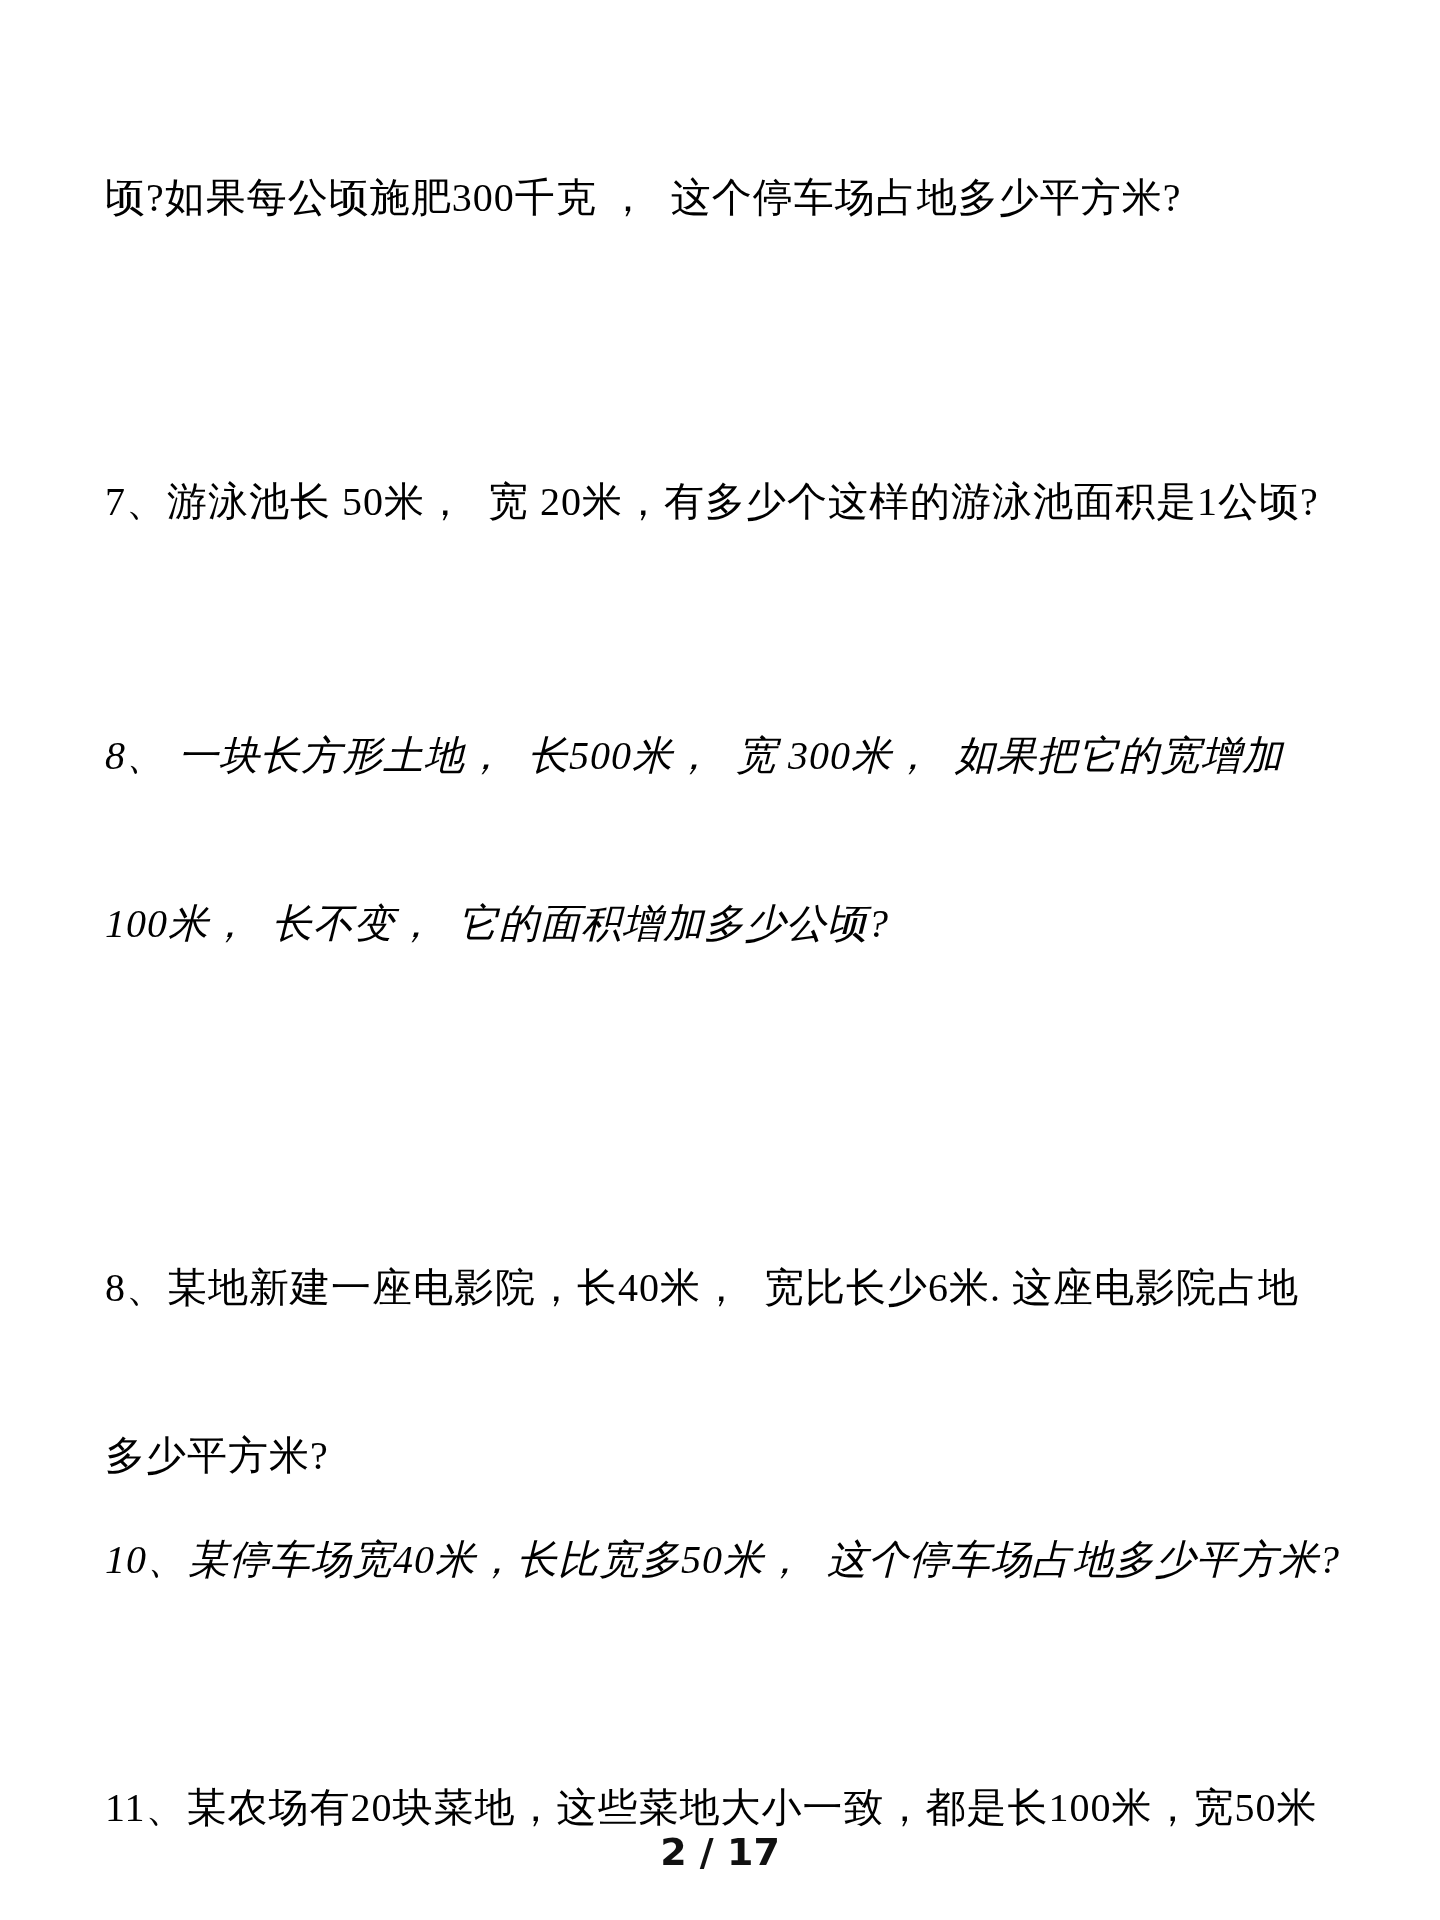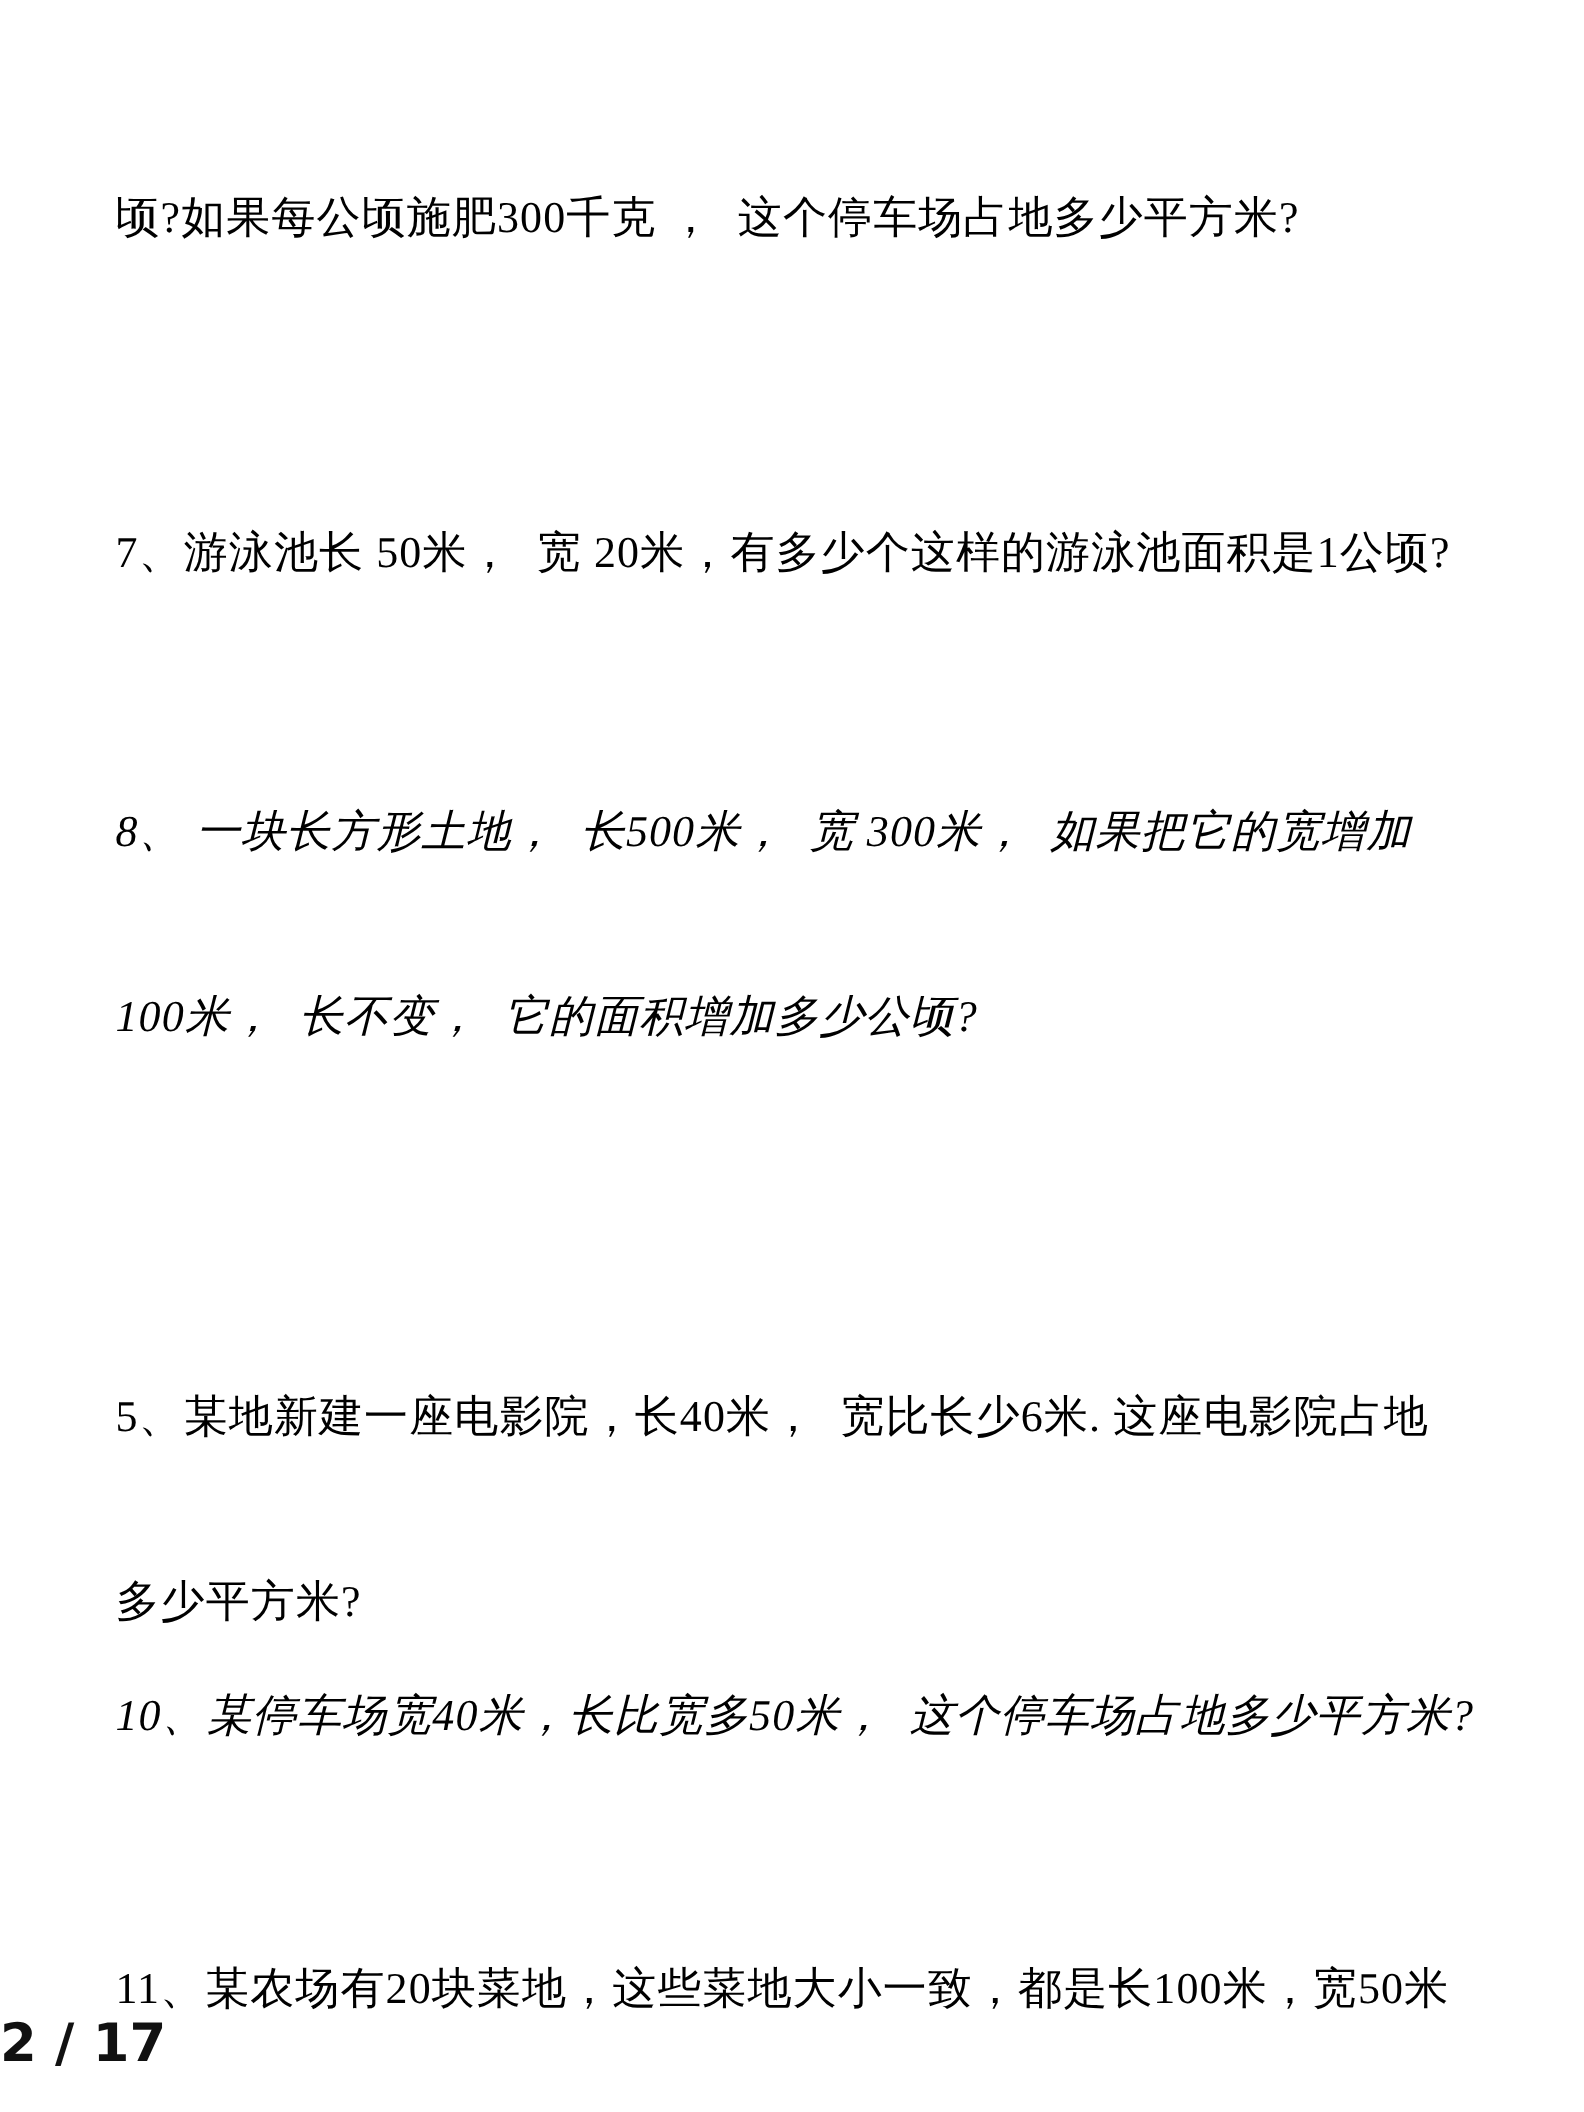--- a/index.html
+++ b/index.html
@@ -28,23 +28,24 @@
   }
   .problem .line {
     display: block;
     white-space: pre-wrap;
   }
   .footer {
     position: absolute;
     top: 1830px;
     left: 0;
     width: 100%;
+    text-align: center;
     font-family: "DejaVu Sans", "Liberation Sans", sans-serif;
     font-weight: bold;
-    font-size: 48px;
+    font-size: 38px;
     color: #111111;
   }
 </style>
 </head>
 <body>
 
 <div class="page">
 
   <div class="problem" style="top: 58px;">
     <span class="line">顷?如果每公顷施肥300千克 ，  这个停车场占地多少平方米?</span>
@@ -53,21 +54,21 @@
   <div class="problem" style="top: 362px;">
     <span class="line">7、游泳池长 50米，  宽 20米，有多少个这样的游泳池面积是1公顷?</span>
   </div>
 
   <div class="problem" style="top: 616px; font-style: italic;">
     <span class="line">8、 一块长方形土地，  长500米，  宽 300米，  如果把它的宽增加</span>
     <span class="line">100米，  长不变，  它的面积增加多少公顷?</span>
   </div>
 
   <div class="problem" style="top: 1148px;">
-    <span class="line">5、某地新建一座电影院，长40米，  宽比长少6米. 这座电影院占地</span>
+    <span class="line">8、某地新建一座电影院，长40米，  宽比长少6米. 这座电影院占地</span>
     <span class="line">多少平方米?</span>
   </div>
 
   <div class="problem" style="top: 1420px; font-style: italic;">
     <span class="line">10、某停车场宽40米，长比宽多50米，  这个停车场占地多少平方米?</span>
   </div>
 
   <div class="problem" style="top: 1668px;">
     <span class="line">11、某农场有20块菜地，这些菜地大小一致，都是长100米，宽50米</span>
     

